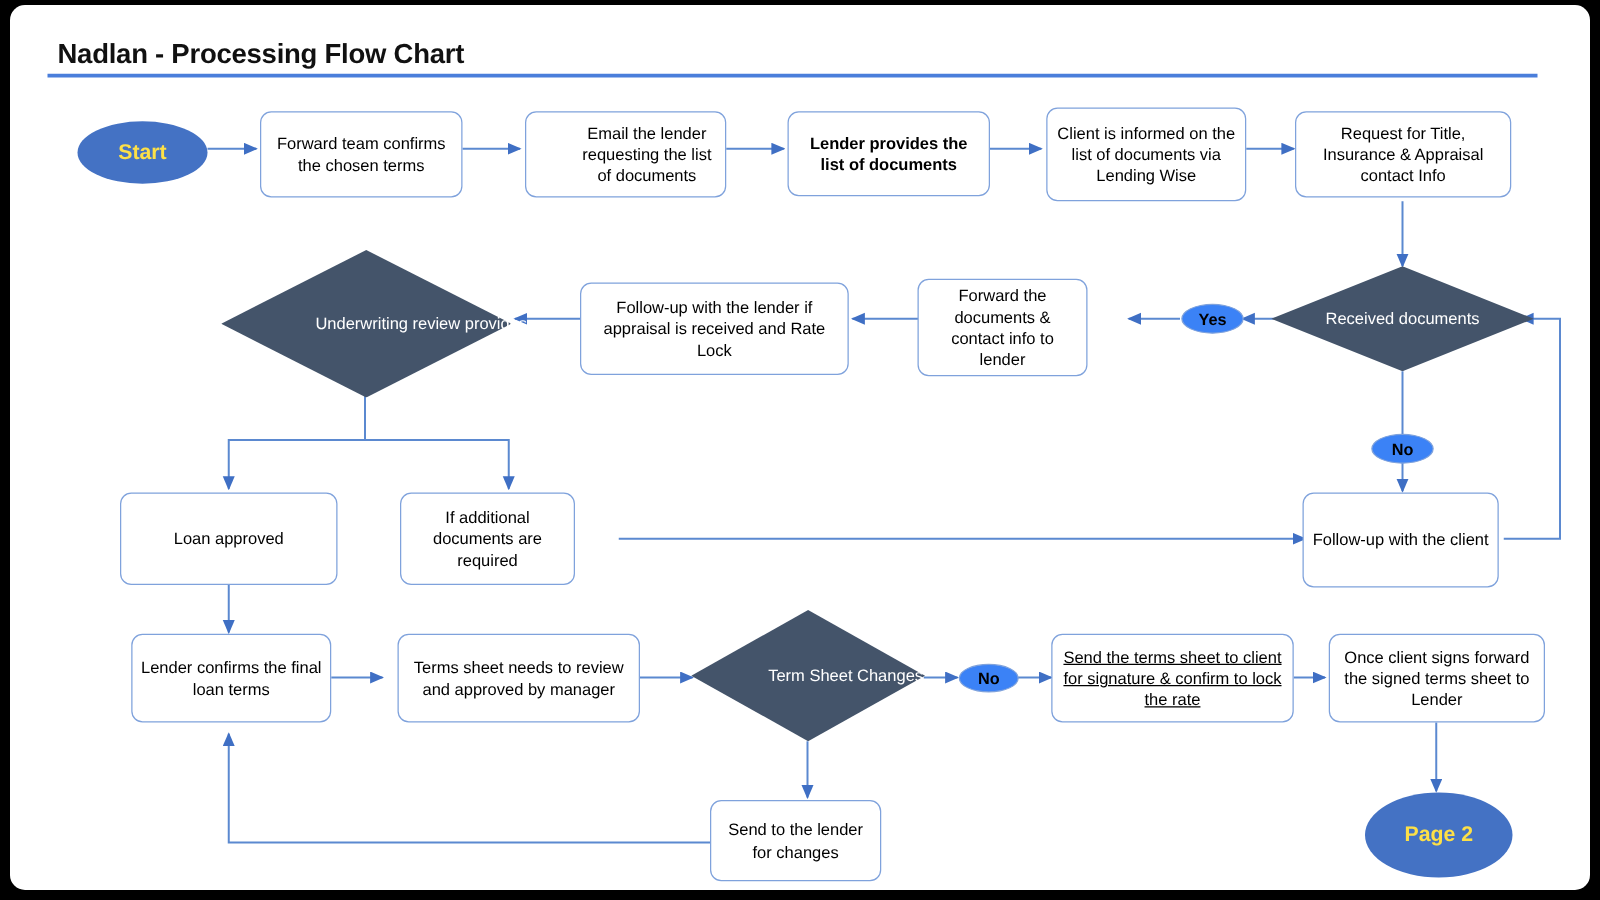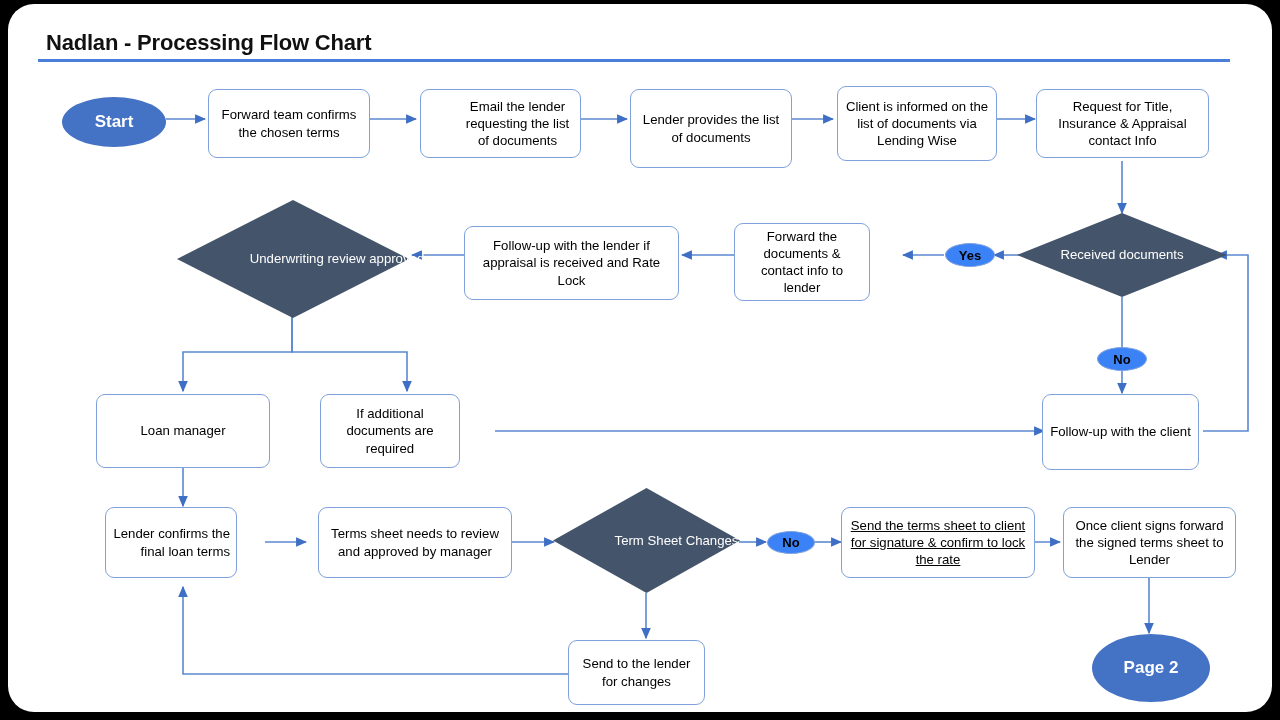--- a/index.html
+++ b/index.html
@@ -13,21 +13,21 @@
     overflow: hidden;
     font-family: "Liberation Sans", sans-serif;
   }
   #slide {
     position: absolute;
     left: 8px;
     top: 4px;
     width: 1264px;
     height: 708px;
     background: #ffffff;
-    border-radius: 26px;
+    border-radius: 12px;
     overflow: hidden;
   }
   #title {
     position: absolute;
     left: 38px;
     top: 26px;
     font-size: 22px;
     font-weight: bold;
     color: #111111;
     letter-spacing: -0.2px;
@@ -62,21 +62,21 @@
     border: 1.3px solid #7FA2DC;
     border-radius: 9px;
     color: #000000;
     font-size: 13.2px;
     line-height: 1.30;
     padding: 2px 6px;
   }
   .term {
     background: #4472C4;
     border-radius: 50%;
-    color: #ffffff;
+    color: #fde047;
     font-size: 17px;
     font-weight: bold;
     line-height: 1.15;
   }
   .dec-wrap {
     position: absolute;
   }
   .dec-shape {
     position: absolute;
     left: 0; top: 0;
@@ -173,21 +173,21 @@
         <path d="M1195,427 L1240,427 L1240,251 L1209,251"></path>
       </g>
     </svg>
 
     <div class="node term" style="left:54px;top:93px;width:104px;height:50px;">Start</div>
 
     <div class="node proc" style="left:200px;top:85px;width:162px;height:69px;">Forward team confirms the chosen terms</div>
 
     <div class="node proc" style="left:412px;top:85px;width:161px;height:69px;padding-left:40px;">Email the lender requesting the list of documents</div>
 
-    <div class="node proc" style="left:622px;top:85px;width:162px;height:79px;">Lender provides the list of documents</div>
+    <div class="node proc" style="left:622px;top:85px;width:162px;height:68px;font-weight:bold;">Lender provides the list of documents</div>
 
     <div class="node proc" style="left:829px;top:82px;width:160px;height:75px;">Client is informed on the list of documents via Lending Wise</div>
 
     <div class="node proc" style="left:1028px;top:85px;width:173px;height:69px;">Request for Title, Insurance &amp; Appraisal contact Info</div>
 
     <div class="dec-wrap" style="left:1009px;top:209px;width:210px;height:84px;">
       <svg class="dec-shape" viewBox="0 0 210 84" preserveAspectRatio="none">
         <polygon points="105,0 210,42 105,84 0,42" fill="#44546A"></polygon>
       </svg>
       <div class="dec-label">Received documents</div>
@@ -198,30 +198,30 @@
     <div class="pill" style="left:1089px;top:343px;width:50px;height:24px;">No</div>
 
     <div class="node proc" style="left:726px;top:219px;width:136px;height:78px;">Forward the documents &amp; contact info to lender</div>
 
     <div class="node proc" style="left:456px;top:222px;width:215px;height:74px;">Follow-up with the lender if appraisal is received and Rate Lock</div>
 
     <div class="dec-wrap" style="left:169px;top:196px;width:232px;height:118px;">
       <svg class="dec-shape" viewBox="0 0 232 118" preserveAspectRatio="none">
         <polygon points="116,0 232,59 116,118 0,59" fill="#44546A"></polygon>
       </svg>
-      <div class="dec-label" style="padding:0 44px;">Underwriting review approved</div>
+      <div class="dec-label" style="padding:0 44px;">Underwriting review provides</div>
     </div>
 
     <div class="node proc" style="left:1034px;top:390px;width:157px;height:76px;">Follow-up with the client</div>
 
-    <div class="node proc" style="left:88px;top:390px;width:174px;height:74px;">Loan manager</div>
+    <div class="node proc" style="left:88px;top:390px;width:174px;height:74px;">Loan approved</div>
 
     <div class="node proc" style="left:312px;top:390px;width:140px;height:74px;">If additional documents are required</div>
 
-    <div class="node proc" style="left:97px;top:503px;width:132px;height:71px;text-align:right;">Lender confirms the final loan terms</div>
+    <div class="node proc" style="left:97px;top:503px;width:160px;height:71px;">Lender confirms the final loan terms</div>
 
     <div class="node proc" style="left:310px;top:503px;width:194px;height:71px;">Terms sheet needs to review and approved by manager</div>
 
     <div class="dec-wrap" style="left:545px;top:484px;width:187px;height:105px;">
       <svg class="dec-shape" viewBox="0 0 187 105" preserveAspectRatio="none">
         <polygon points="93.5,0 187,52.5 93.5,105 0,52.5" fill="#44546A"></polygon>
       </svg>
       <div class="dec-label" style="padding:0 30px;">Term Sheet Changes</div>
     </div>
 

